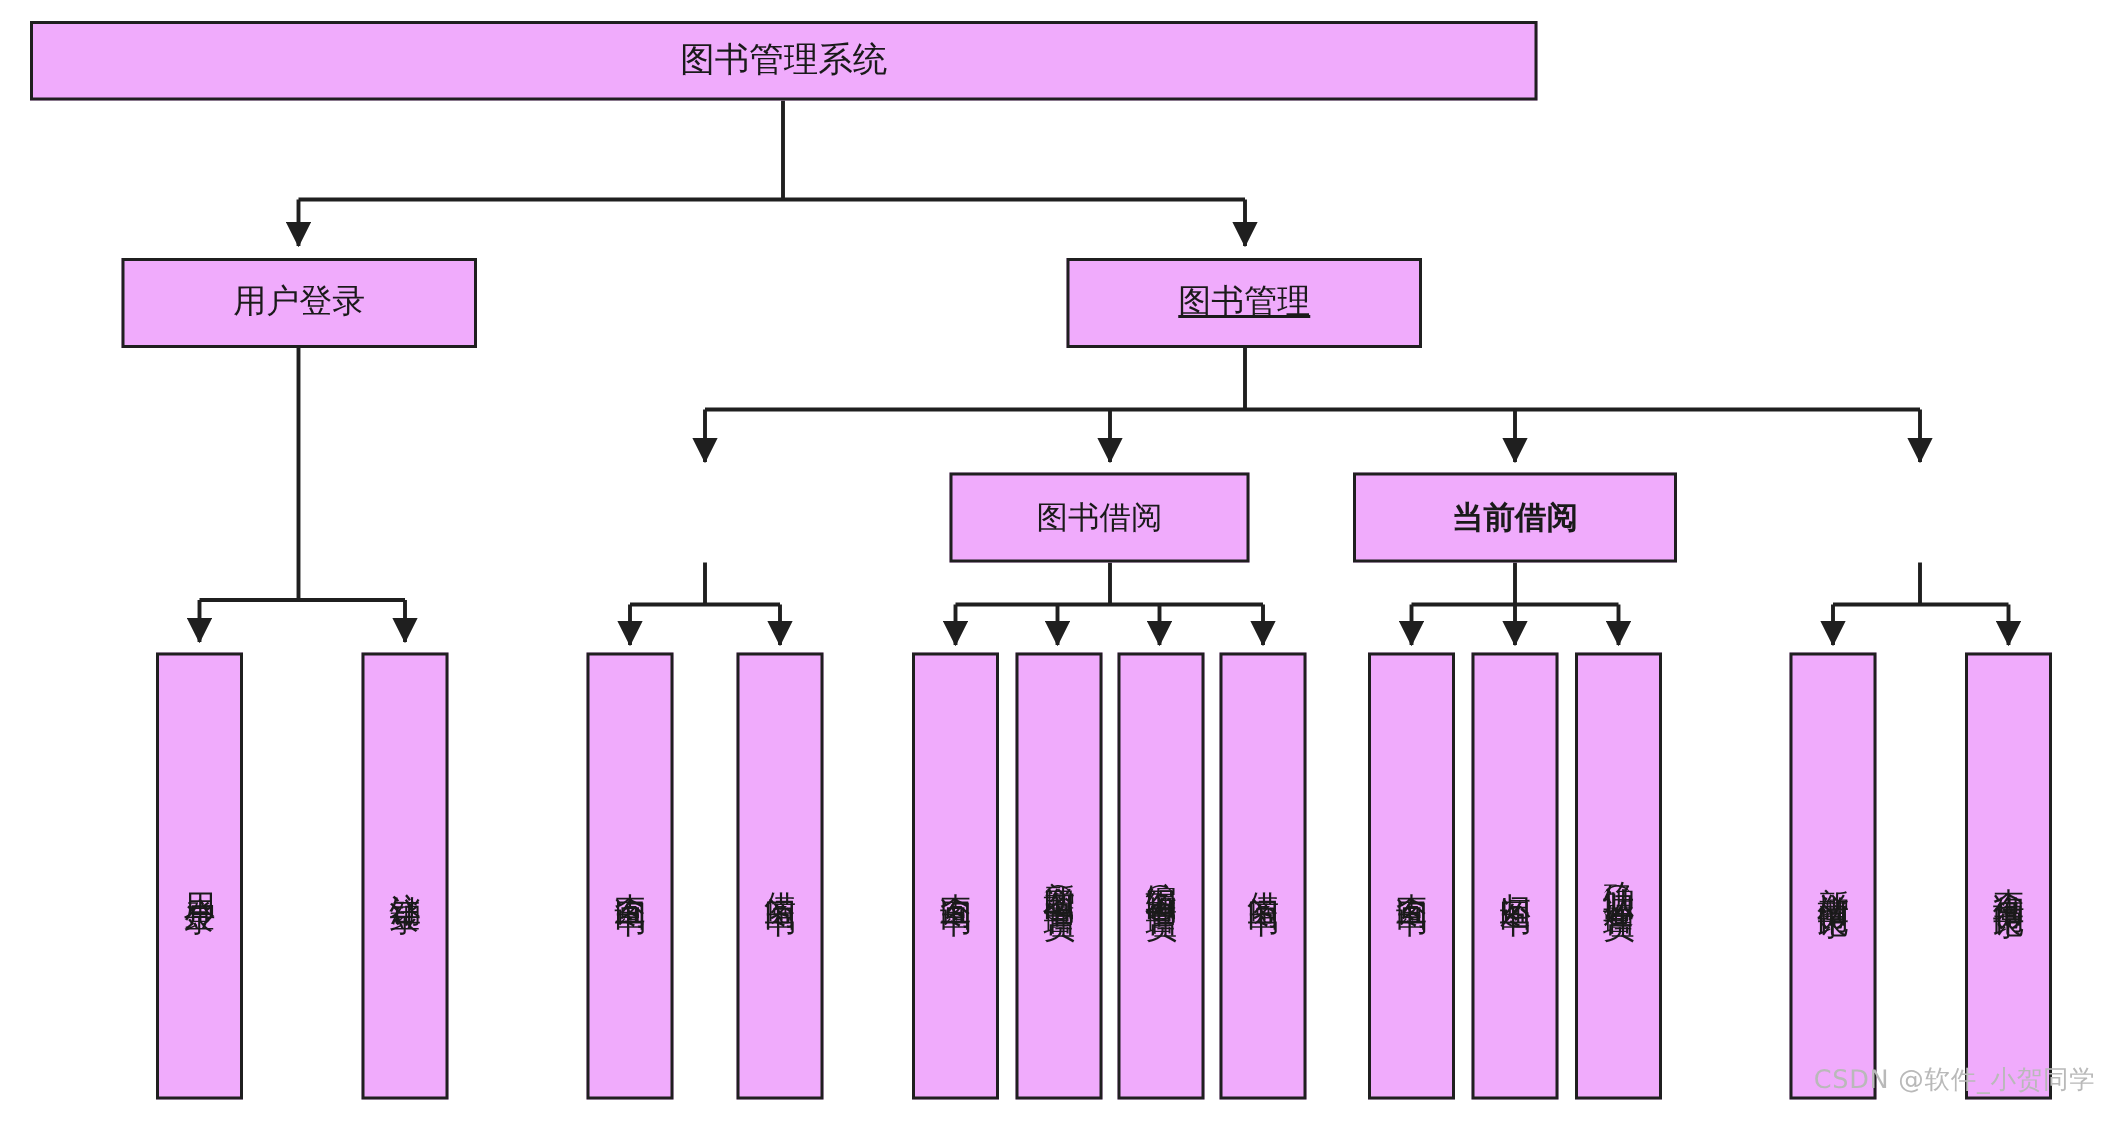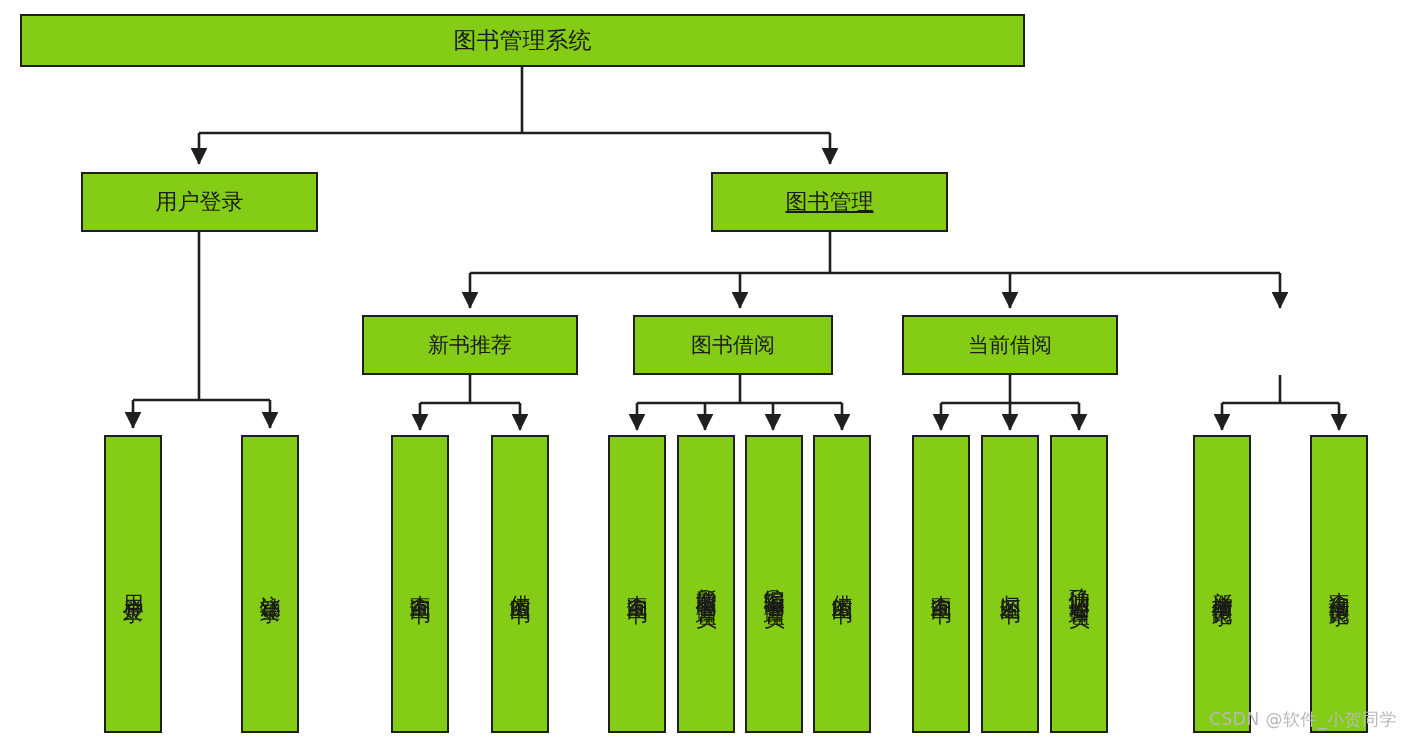--- a/index.html
+++ b/index.html
@@ -20,21 +20,21 @@
   #edges {
     position: absolute;
     left: 0; top: 0;
     width: 1405px;
     height: 747px;
     pointer-events: none;
   }
   .node {
     position: absolute;
     border: 2px solid #1f1f1f;
-    background: #84cc16;
+    background: #f0abfc;
     display: flex;
     align-items: center;
     justify-content: center;
     text-align: left;
     color: #1a1a1a;
     line-height: 1.25;
     z-index: 2;
   }
   .node.root {
     font-size: 23px;
@@ -122,23 +122,22 @@
       <path d="M 1222 403 L 1222 430" marker-end="url(#arrow)"></path>
       <path d="M 1339 403 L 1339 430" marker-end="url(#arrow)"></path>
     </g>
   </svg>
 
   <div class="node root" style="left:20px; top:14px; width:1005px; height:53px;">图书管理系统</div>
 
   <div class="node lvl1" style="left:81px; top:172px; width:237px; height:60px;">用户登录</div>
   <div class="node lvl1" style="left:711px; top:172px; width:237px; height:60px;text-decoration:underline;">图书管理</div>
 
-  <div class="node lvl2" style="left:362px; top:315px; width:216px; height:60px;">新书推荐</div>
   <div class="node lvl2" style="left:633px; top:315px; width:200px; height:60px;">图书借阅</div>
-  <div class="node lvl2" style="left:902px; top:315px; width:216px; height:60px;">当前借阅</div>
+  <div class="node lvl2" style="left:902px; top:315px; width:216px; height:60px;font-weight:bold;">当前借阅</div>
 
   <div class="node leaf" style="left:104px; top:435px; width:58px; height:298px;">
     <span class="vtext">用户登录</span>
   </div>
   <div class="node leaf" style="left:241px; top:435px; width:58px; height:298px;">
     <span class="vtext">注销登录</span>
   </div>
 
   <div class="node leaf" style="left:391px; top:435px; width:58px; height:298px;">
     <span class="vtext">查询图书</span>

